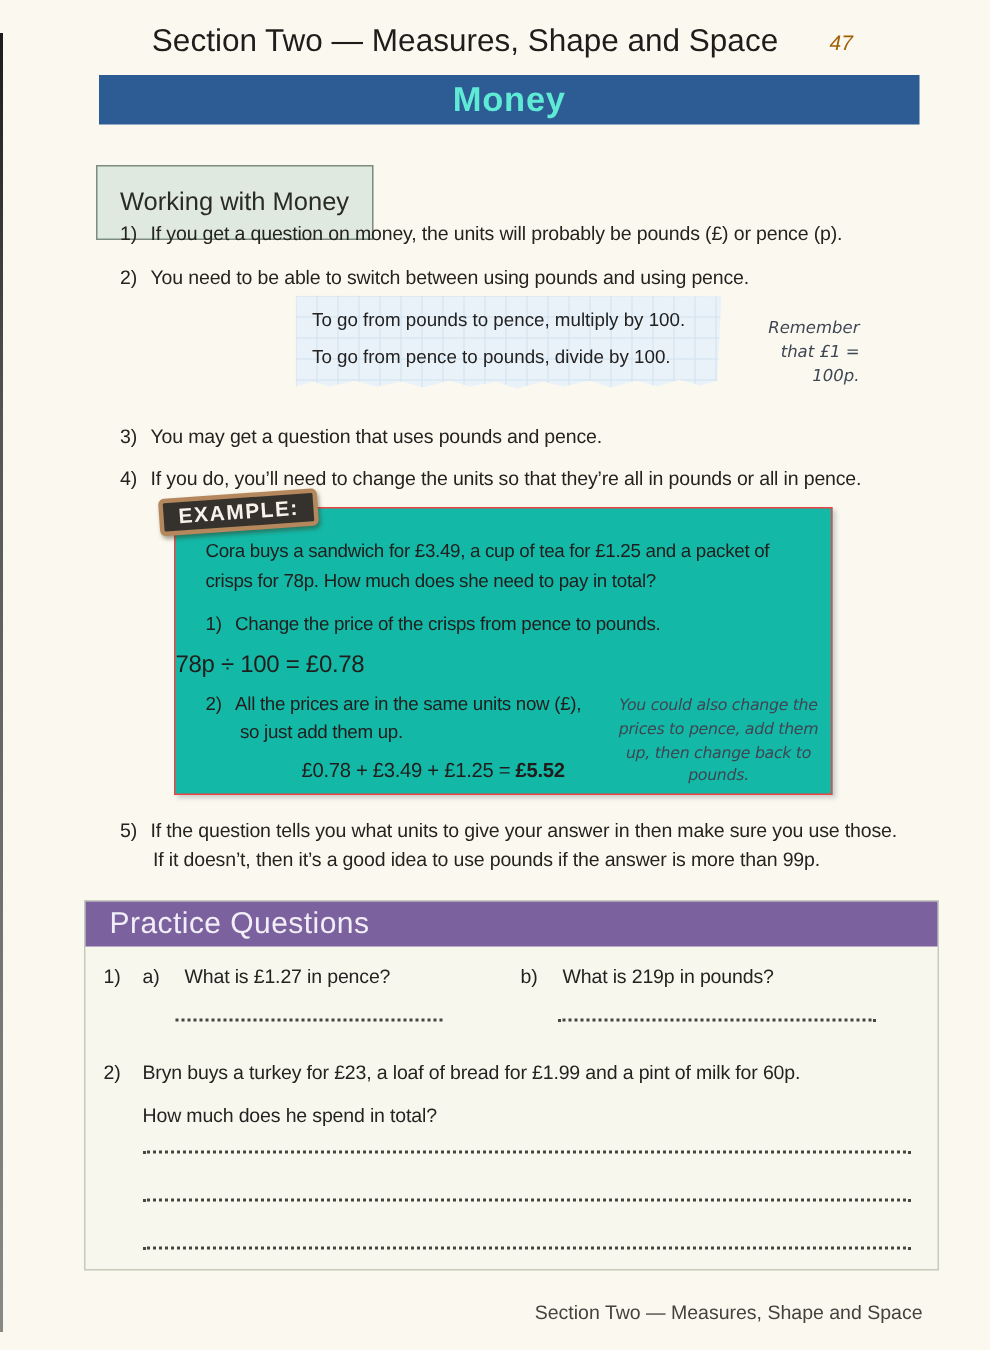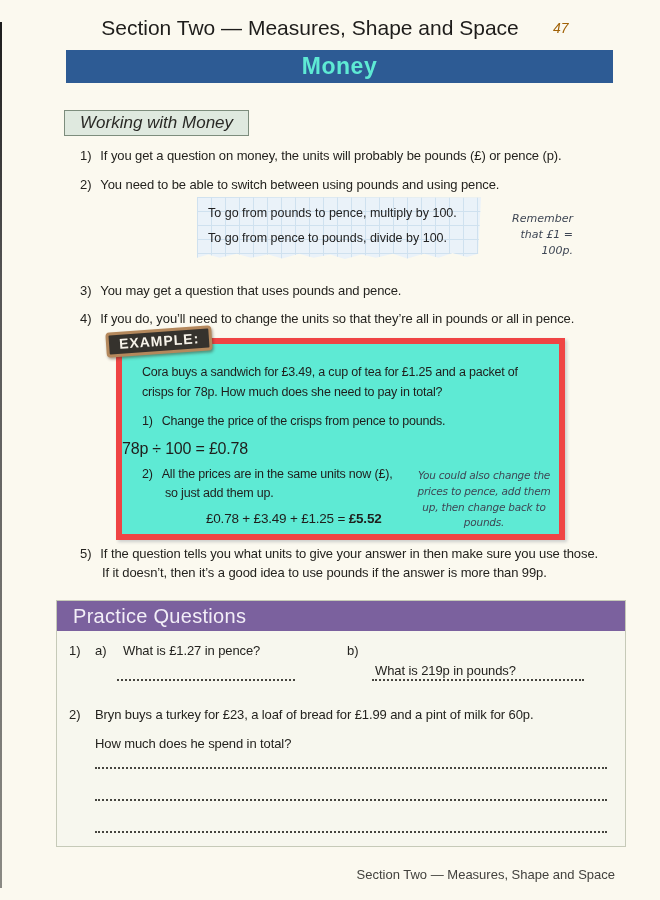--- a/index.html
+++ b/index.html
@@ -9,22 +9,22 @@
     font-family:"Liberation Sans",sans-serif;overflow:hidden;
   }
   .page-edge{position:absolute;left:0;top:22px;width:2px;height:866px;
     background:linear-gradient(#1c1c1c,#555 30%,#8a8a84);}
   .header-title{position:absolute;left:0;right:40px;top:16px;text-align:center;
     font-size:21px;color:#1e1d1b;}
   .page-number{position:absolute;left:553px;top:20px;font-size:14px;color:#a16207;font-style:italic;}
   .banner{position:absolute;left:66px;top:50px;width:547px;height:33px;
     background:#2d5b94;color:#5eead4;font-weight:bold;font-size:23px;
     text-align:center;line-height:33px;letter-spacing:0.5px;}
-  .working-heading{position:absolute;left:64px;top:110px;padding:2px 15px;
-    background:#dfe9df;border:1.5px solid #7d8d7d;font-size:17px;color:#2a2a26;font-style:italic;}
+  .working-heading{position:absolute;left:64px;top:110px;padding:14px 15px;
+    background:#dfe9df;border:1.5px solid #7d8d7d;font-size:17px;color:#2a2a26;}
   .point{position:absolute;display:flex;gap:9px;font-size:13px;white-space:nowrap;
     letter-spacing:-0.1px;}
   .point .num{flex:0 0 auto;}
   .note-box{position:absolute;left:197px;top:197px;width:284px;height:66px;
     background-color:#eaf2f9;
     background-image:linear-gradient(#cfe1ef 1px,transparent 1px),
       linear-gradient(90deg,#cfe1ef 1px,transparent 1px);
     background-size:14px 14px;
     clip-path:polygon(0 0,100% 1%,99% 86%,95% 91%,90% 85%,85% 92%,80% 86%,74% 93%,
       69% 86%,63% 92%,58% 87%,52% 94%,47% 87%,41% 92%,36% 86%,30% 93%,25% 87%,
@@ -34,21 +34,21 @@
   .note-line.l2{top:34px;}
   .hand{font-family:"DejaVu Sans",sans-serif;font-style:italic;color:#3e4654;}
   .remember-note{position:absolute;left:487px;top:211px;width:86px;text-align:right;
     font-size:11px;line-height:1.45;}
   .example-badge{position:absolute;left:106px;top:329px;z-index:3;
     transform:rotate(-4deg);background:#35322d;color:#f7f3ea;
     border:3px solid #b4885c;border-radius:4px;padding:1px 10px 2px 10px;
     font-size:14px;font-weight:bold;letter-spacing:1px;
     box-shadow:1px 2px 3px rgba(60,40,20,0.45);}
   .example-box{position:absolute;left:116px;top:338px;width:437px;height:190px;
-    background:#5eead4;border:6px solid #ef4444;
+    background:#14b8a6;border:1px solid #ef4444;
     box-shadow:2px 2px 3px rgba(100,110,125,0.3);font-size:12.5px;
     letter-spacing:-0.2px;color:#1f1e1c;}
   .ex-line{position:absolute;white-space:nowrap;}
   .ex-q1{left:20px;top:21px;}
   .ex-q2{left:20px;top:41px;}
   .ex-step1{left:20px;top:70px;display:flex;gap:9px;}
   .ex-calc1{left:0;right:0;top:96px;font-size:16px;}
   .ex-step2a{left:20px;top:123px;display:flex;gap:9px;}
   .ex-step2b{left:43px;top:142px;}
   .ex-calc2{left:84px;top:167px;font-size:13.5px;}
@@ -132,21 +132,21 @@
     <span>If it doesn’t, then it’s a good idea to use pounds if the answer is more than 99p.</span>
   </div>
 
   <div class="practice-box">
     <div class="practice-heading">Practice Questions</div>
 
     <div class="pq" style="left:12px;top:42px;">1)</div>
     <div class="pq" style="left:38px;top:42px;">a)</div>
     <div class="pq" style="left:66px;top:42px;">What is £1.27 in pence?</div>
     <div class="pq" style="left:290px;top:42px;">b)</div>
-    <div class="pq" style="left:318px;top:42px;margin-top:20px;">What is 219p in pounds?</div>
+    <div class="pq" style="left:318px;top:42px;">What is 219p in pounds?</div>
 
     <div class="dotted" style="left:60px;top:78px;width:178px;"></div>
     <div class="dotted" style="left:315px;top:78px;width:212px;"></div>
 
     <div class="pq" style="left:12px;top:106px;">2)</div>
     <div class="pq" style="left:38px;top:106px;">Bryn buys a turkey for £23, a loaf of bread for £1.99 and a pint of milk for 60p.</div>
     <div class="pq" style="left:38px;top:135px;">How much does he spend in total?</div>
 
     <div class="dotted" style="left:38px;top:166px;width:512px;"></div>
     <div class="dotted" style="left:38px;top:198px;width:512px;"></div>

